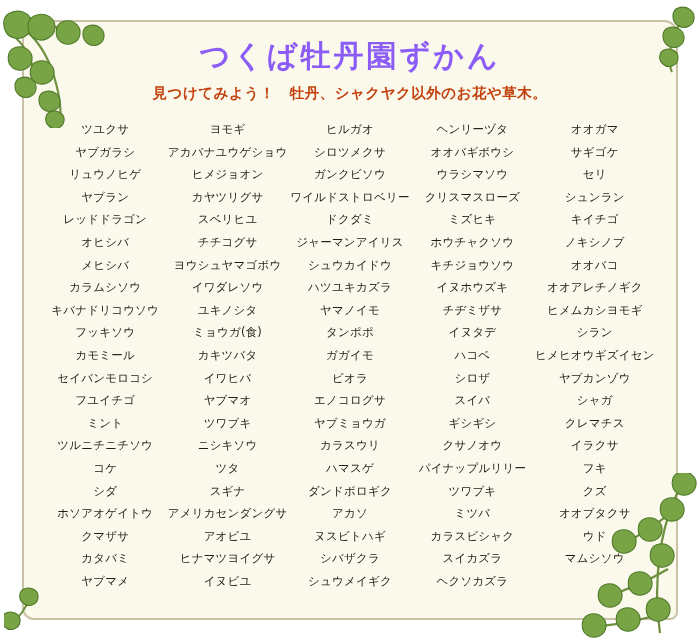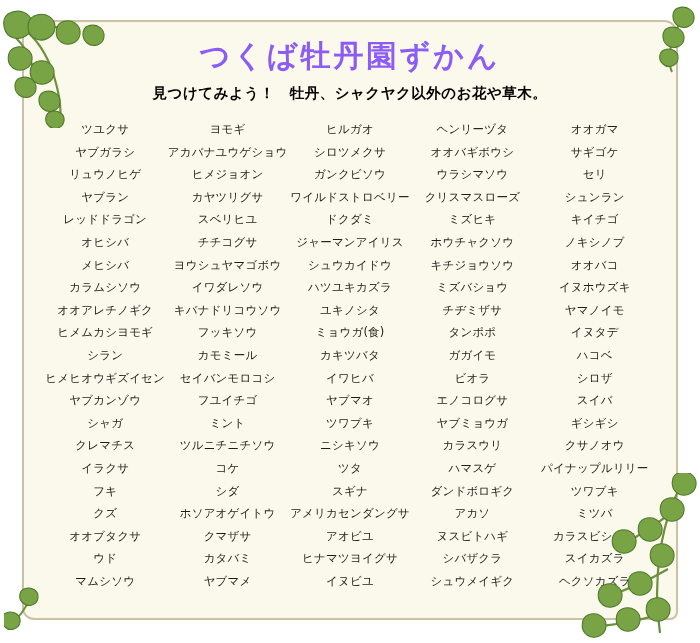--- a/index.html
+++ b/index.html
@@ -59,21 +59,21 @@
 
   #subtitle {
     position: absolute;
     left: 0;
     top: 84px;
     width: 100%;
     text-align: center;
     font-size: 14.5px;
     font-weight: bold;
     letter-spacing: 0.5px;
-    color: #000000;
+    color: #c2410c;
   }
 
   #grid {
     position: absolute;
     left: 44px;
     top: 118px;
     width: 612px;
     display: grid;
     grid-template-columns: repeat(5, 1fr);
     column-gap: 0px;
@@ -142,27 +142,26 @@
       <div class="cell">ホウチャクソウ</div>
       <div class="cell">ノキシノブ</div>
       <div class="cell">メヒシバ</div>
       <div class="cell">ヨウシュヤマゴボウ</div>
       <div class="cell">シュウカイドウ</div>
       <div class="cell">キチジョウソウ</div>
       <div class="cell">オオバコ</div>
       <div class="cell">カラムシソウ</div>
       <div class="cell">イワダレソウ</div>
       <div class="cell">ハツユキカズラ</div>
-      <div class="cell">ミズバショウ</div>
       <div class="cell">イヌホウズキ</div>
       <div class="cell">オオアレチノギク</div>
       <div class="cell">キバナドリコウソウ</div>
       <div class="cell">ユキノシタ</div>
+      <div class="cell">ヤマノイモ</div>
       <div class="cell">チヂミザサ</div>
-      <div class="cell">ヤマノイモ</div>
       <div class="cell">ヒメムカシヨモギ</div>
       <div class="cell">フッキソウ</div>
       <div class="cell">ミョウガ(食)</div>
       <div class="cell">タンポポ</div>
       <div class="cell">イヌタデ</div>
       <div class="cell">シラン</div>
       <div class="cell">カモミール</div>
       <div class="cell">カキツバタ</div>
       <div class="cell">ガガイモ</div>
       <div class="cell">ハコベ</div>

